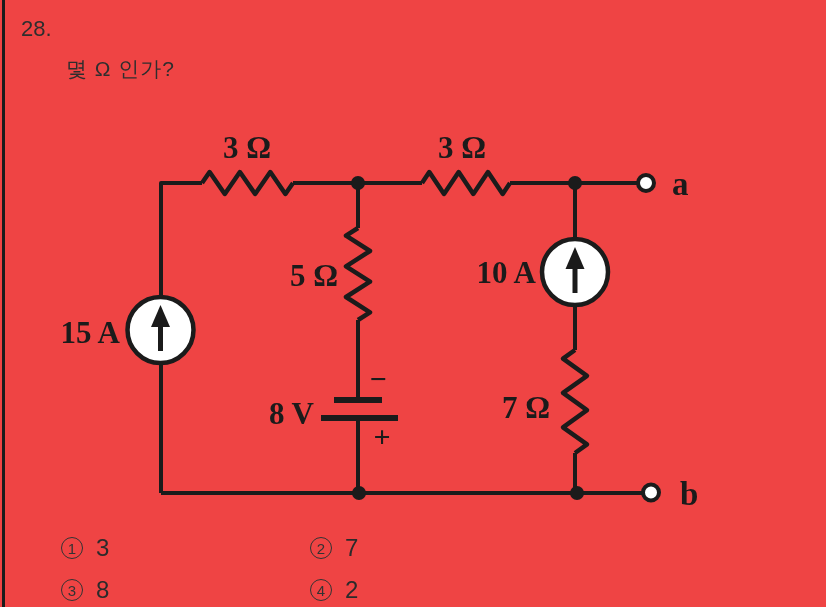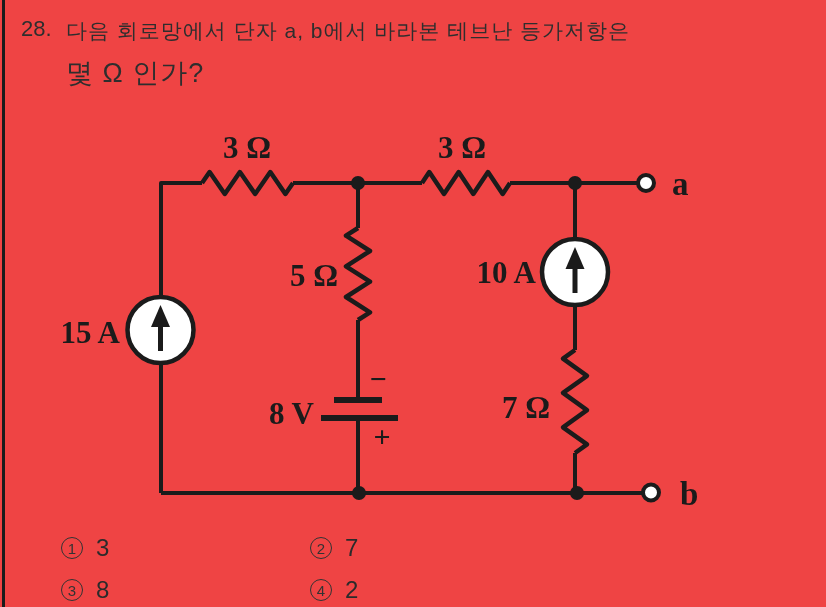--- a/index.html
+++ b/index.html
@@ -30,21 +30,21 @@
     position: absolute;
     left: 66px; top: 17px;
     font-size: 21px;
     letter-spacing: 1px;
     color: #2e2e2e;
     white-space: nowrap;
   }
   .qline2 {
     position: absolute;
     left: 66px; top: 55px;
-    font-size: 27px;
+    font-size: 21px;
     letter-spacing: 1px;
     color: #2e2e2e;
     white-space: nowrap;
   }
   svg.circuit { position: absolute; left: 0; top: 0; }
   .cir-label {
     font-family: "Liberation Serif", serif;
     font-weight: bold;
     fill: #1b1b1b;
   }
@@ -76,21 +76,20 @@
   .c4 { left: 310px; top: 578px; }
 </style>
 </head>
 <body>
 
 <div class="page">
 
   <div class="left-rule"></div>
 
   <div class="qnum">28.</div>
-  <div class="qline1">다음 회로망에서 단자 a, b에서 바라본 테브난 등가저항은</div>
   <div class="qline2">몇 Ω 인가?</div>
 
   <svg class="circuit" width="826" height="607" viewBox="0 0 826 607">
     <g stroke="#1b1b1b" stroke-width="4" fill="none" stroke-linejoin="round" stroke-linecap="butt">
 
       <path d="M161 297 L161 183 L202 183"></path>
       <path d="M293 183 L422 183"></path>
       <path d="M510 183 L638 183"></path>
       <path d="M358 183 L358 228"></path>
       <path d="M358 320 L358 397"></path>

